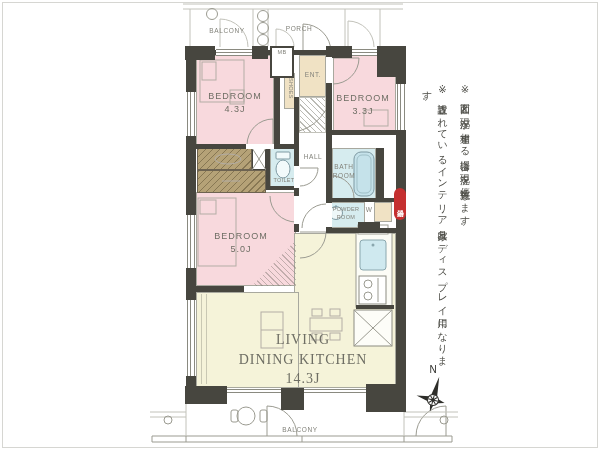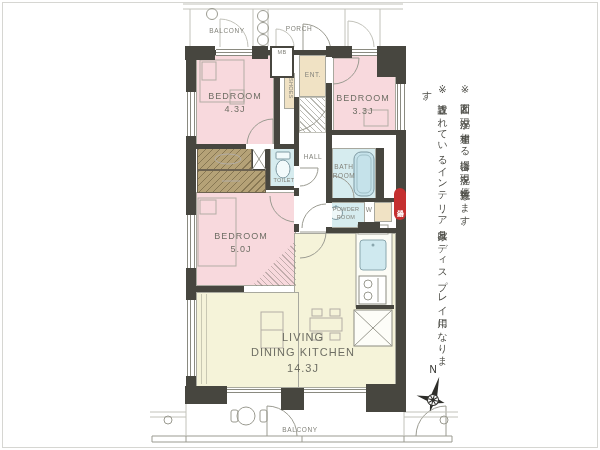--- a/index.html
+++ b/index.html
@@ -238,21 +238,21 @@
   <div class="lbl roomname" style="left:235px;top:90px;"><span>BEDROOM</span><br><span>4.3J</span></div>
   <div class="lbl roomname" style="left:363px;top:92px;"><span>BEDROOM</span><br><span>3.3J</span></div>
   <div class="lbl roomname" style="left:241px;top:230px;"><span>BEDROOM</span><br><span>5.0J</span></div>
   <div class="lbl sm" style="left:313px;top:152px;">HALL</div>
   <div class="lbl xs" style="left:284px;top:177px;">TOILET</div>
   <div class="lbl sm" style="left:344px;top:162px;">BATH
 ROOM</div>
   <div class="lbl xs" style="left:346px;top:206px;">POWDER
 ROOM</div>
   <div class="lbl sm" style="left:369px;top:205px;">W</div>
-  <div class="lbl" style="left:303px;top:330px;font-size:11px;"><span>LIVING
+  <div class="lbl" style="left:303px;top:330px;font-size:14px;font-family:Liberation Serif, serif;"><span>LIVING
 DINING KITCHEN</span><br><span>14.3J</span></div>
   <div class="lbl sm" style="left:300px;top:425px;">BALCONY</div>
 
   <div class="badge">給湯器</div>
 
   <div class="notes">
     <div>※図面と現況が相違する場合は現況を優先致します。</div>
     <div>※設置されているインテリア家具はディスプレイ用になります。</div>
   </div>
 

